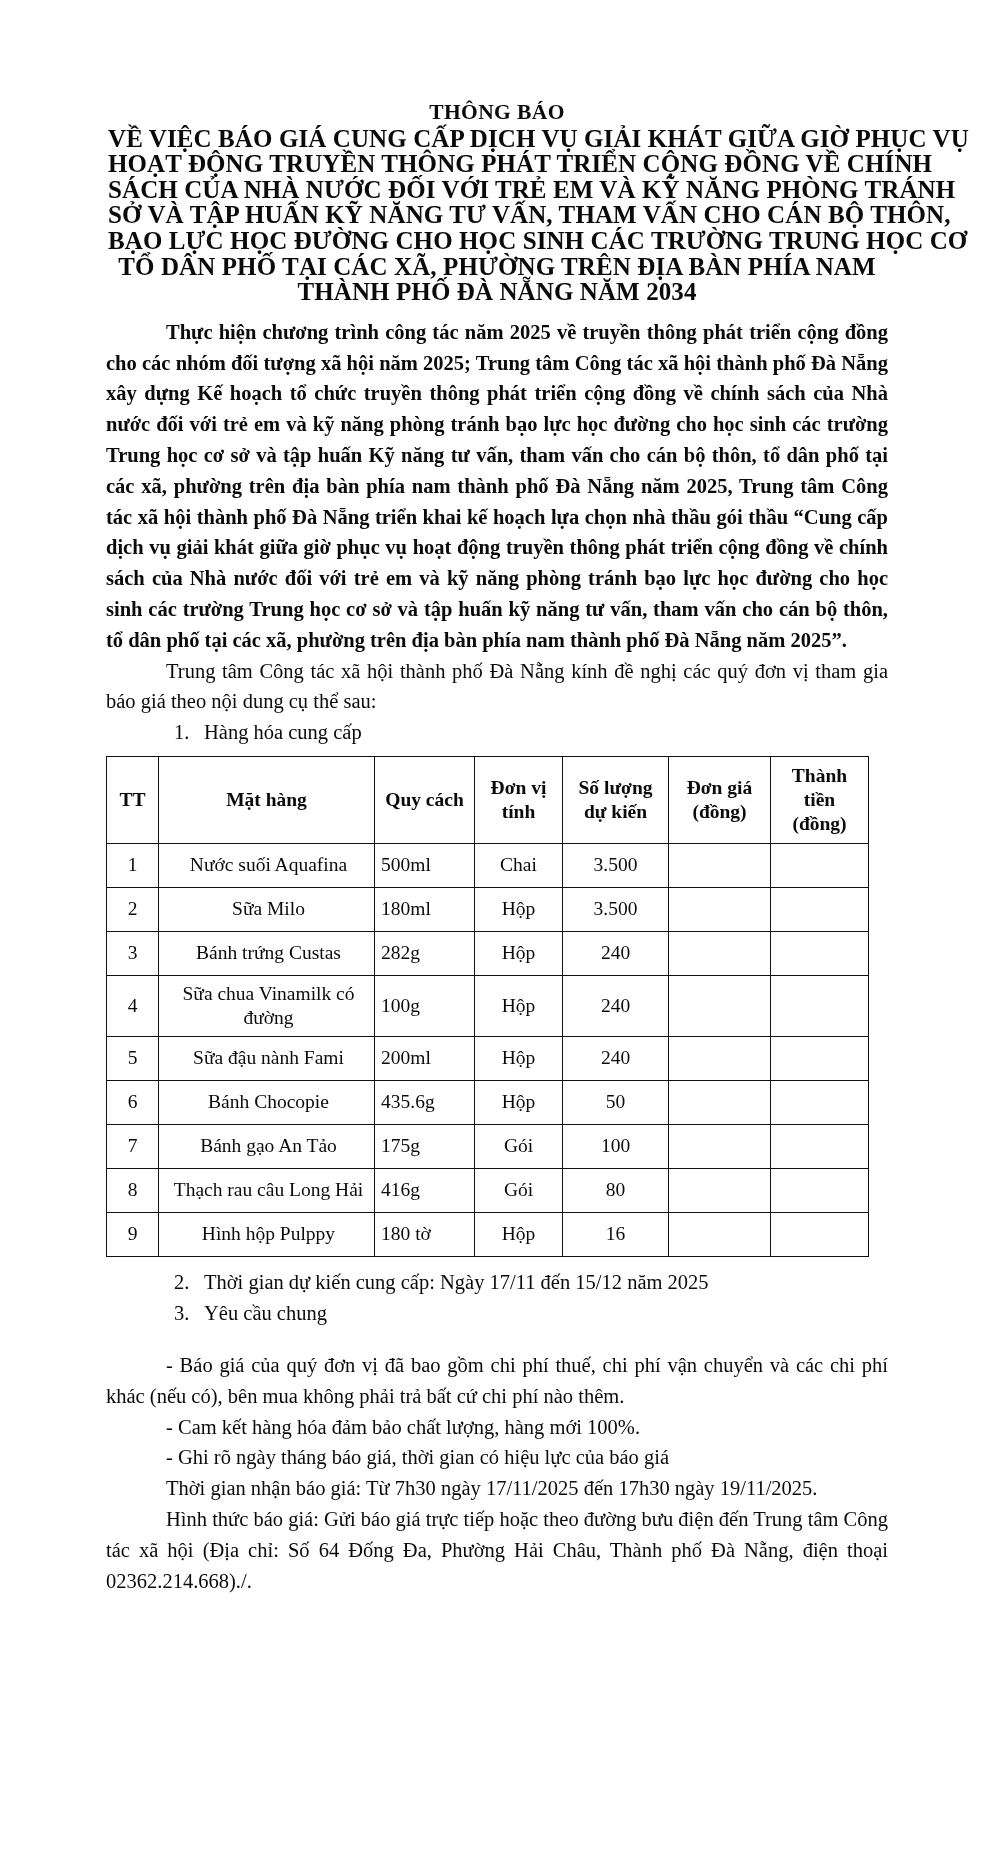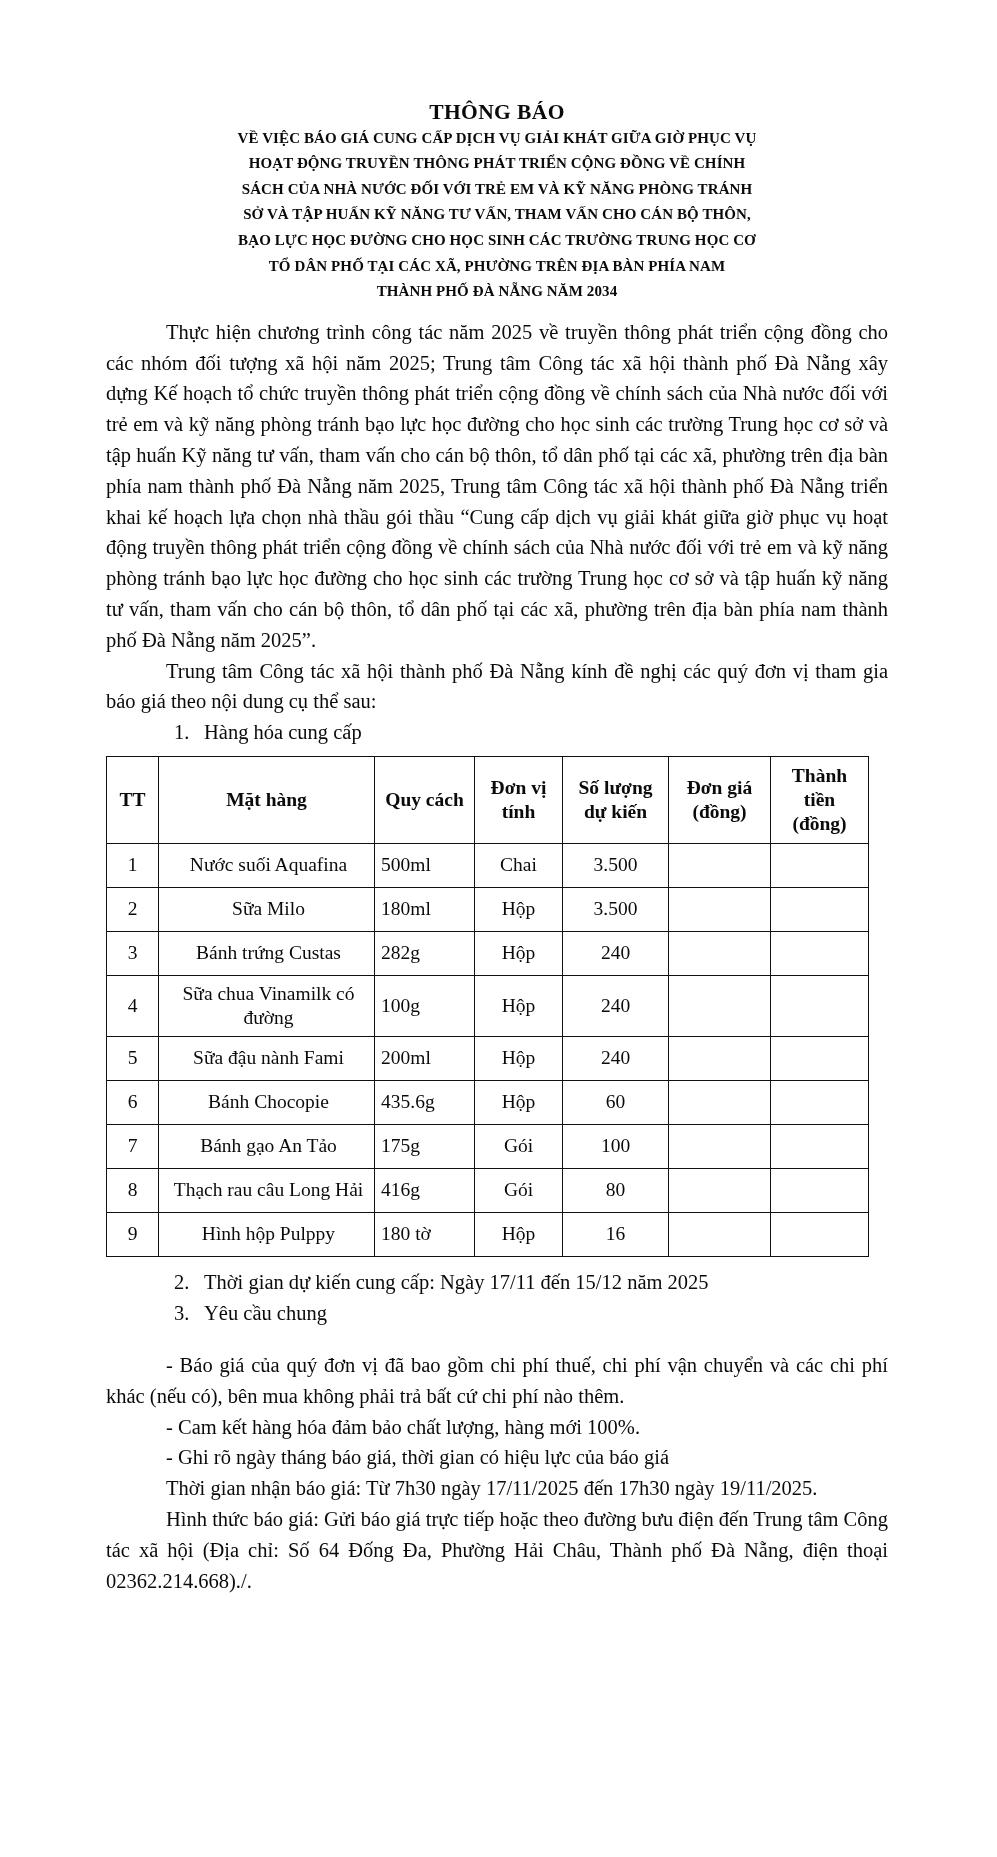--- a/index.html
+++ b/index.html
@@ -37,38 +37,38 @@
     line-height: 25.6px;
     letter-spacing: 0.1px;
     padding-top: 100px;
   }
   .title-main {
     font-size: 21.5px;
     font-weight: bold;
     letter-spacing: 0.4px;
   }
   .title-sub {
-    font-size: 15px;
+    font-size: 25px;
     font-weight: bold;
     padding: 0 2px;
     text-align: center;
   }
   .title-sub .tline { display: block; white-space: nowrap; }
 
   
   .para {
     font-size: 20.5px;
     line-height: 30.8px;
     text-align: justify;
     text-align-last: left;
     text-indent: 60px;
     margin: 0;
     hyphens: none;
   }
-  .para.first { margin-top: 12px; }
+  .para.first { margin-top: 12px; font-weight: bold; }
   .para.tight { margin-top: 0px; }
 
   
   .numitem {
     font-size: 20.5px;
     line-height: 30.8px;
     margin: 0;
     padding-left: 68px;
     text-indent: 0;
   }
@@ -198,21 +198,21 @@
               <td class="c-unit">Hộp</td>
               <td class="c-qty">240</td>
               <td class="c-price"></td>
               <td class="c-total"></td>
             </tr>
             <tr>
               <td class="c-tt">6</td>
               <td class="c-name">Bánh Chocopie</td>
               <td class="c-spec">435.6g</td>
               <td class="c-unit">Hộp</td>
-              <td class="c-qty">60</td>
+              <td class="c-qty">50</td>
               <td class="c-price"></td>
               <td class="c-total"></td>
             </tr>
             <tr>
               <td class="c-tt">7</td>
               <td class="c-name">Bánh gạo An Tảo</td>
               <td class="c-spec">175g</td>
               <td class="c-unit">Gói</td>
               <td class="c-qty">100</td>
               <td class="c-price"></td>

